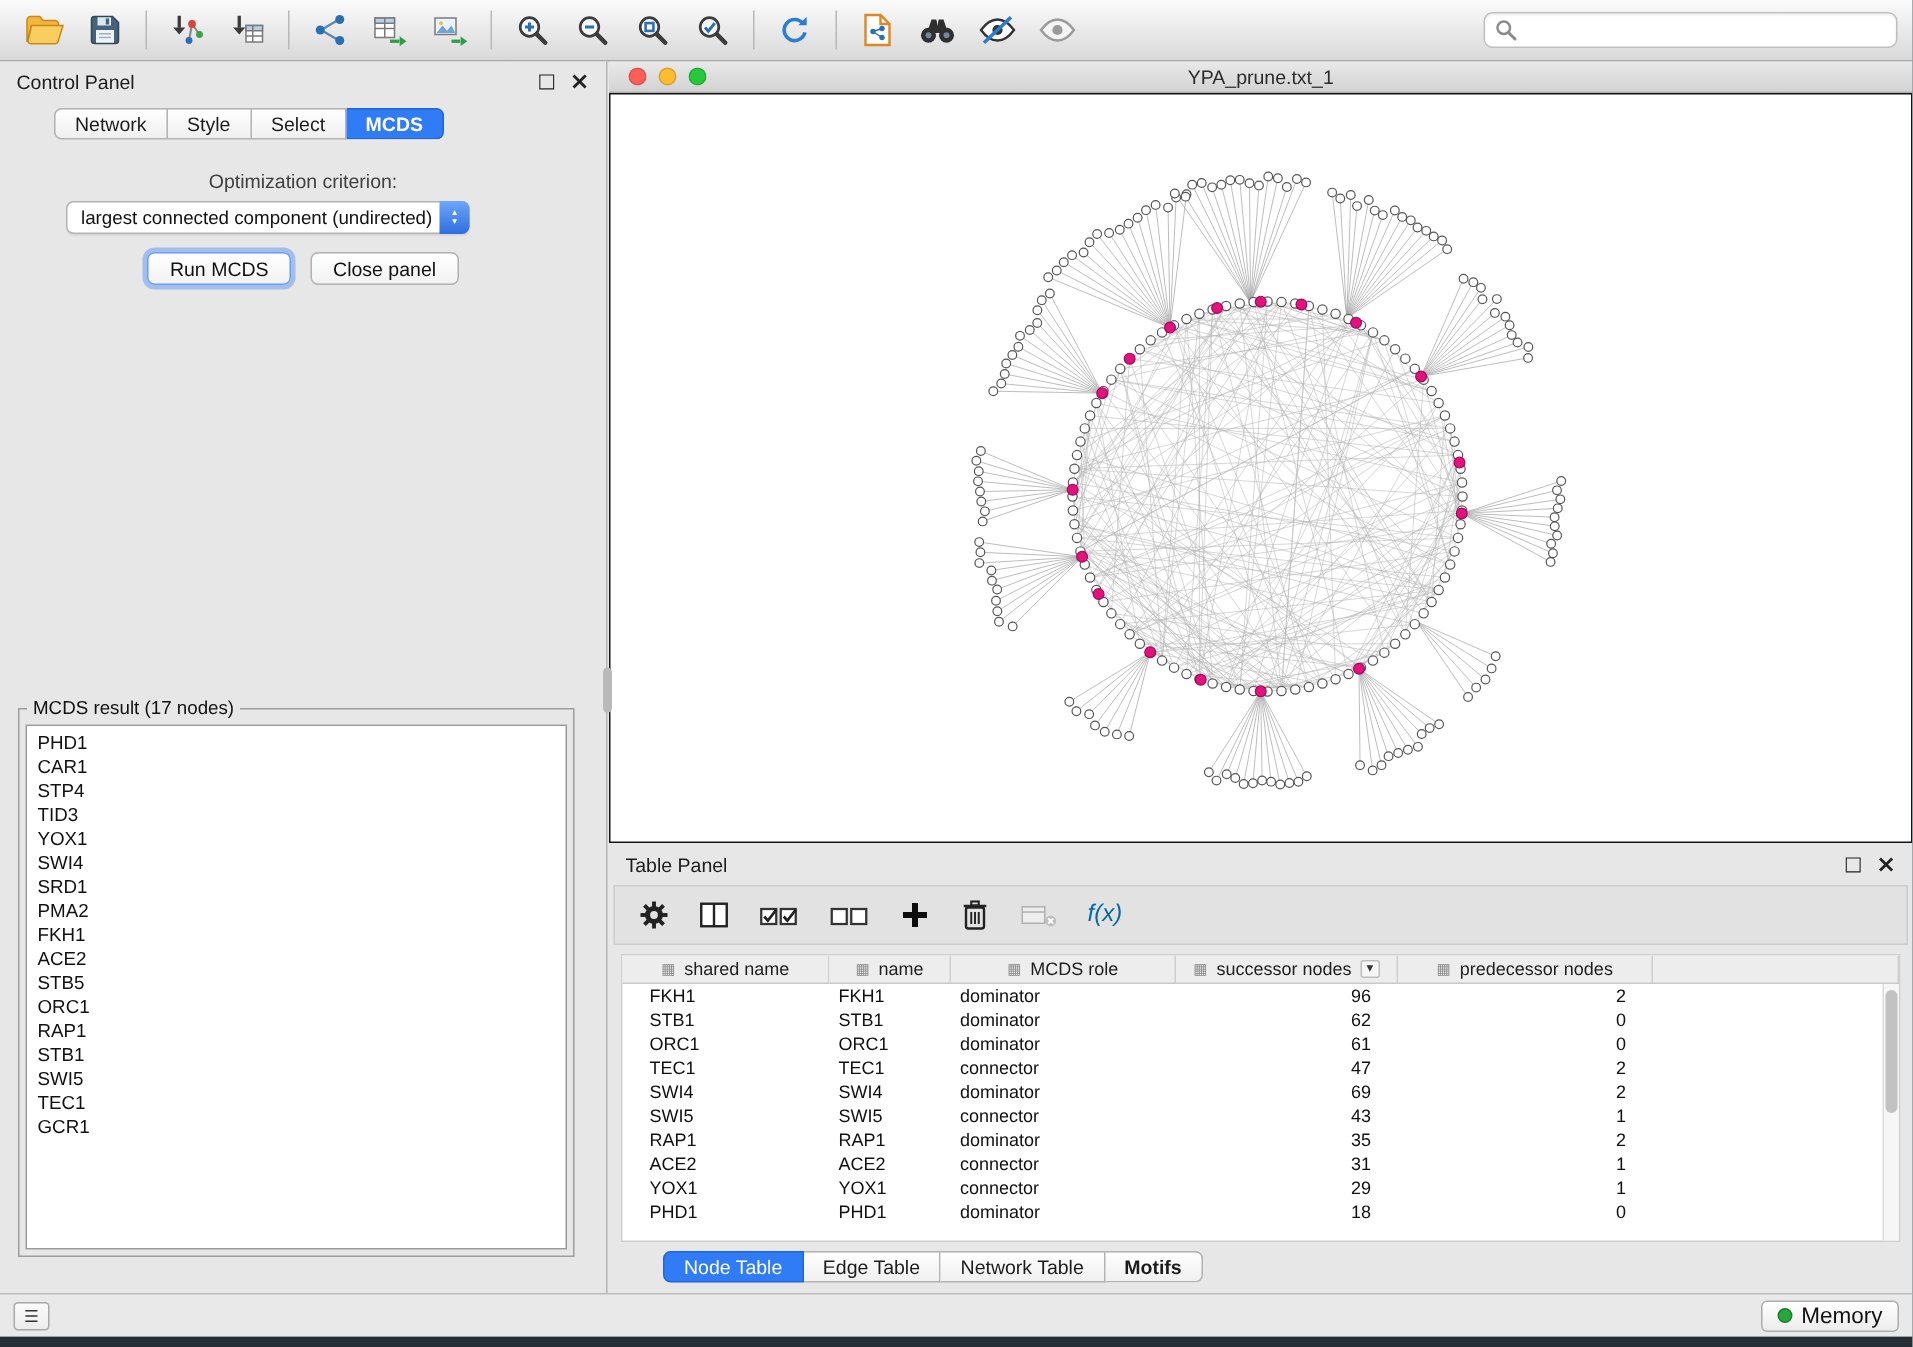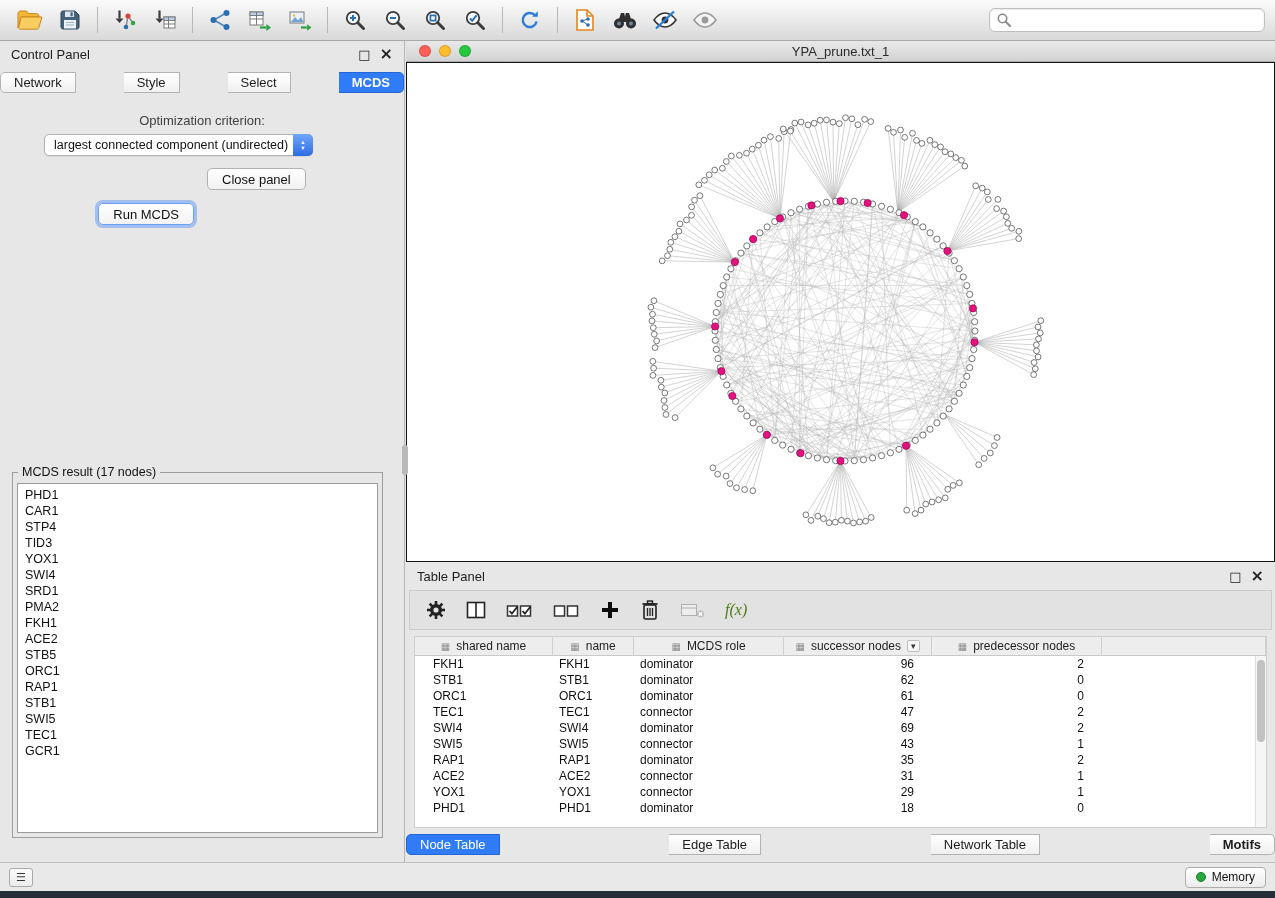--- a/index.html
+++ b/index.html
@@ -15,69 +15,69 @@
   #search-wrap{margin-left:auto;position:relative;width:276px;height:24px;}
   #search-input{width:100%;height:100%;border:1px solid #bfbfbf;border-radius:6px;background:#fff;padding:0 8px 0 26px;font-size:12.5px;font-family:"Liberation Sans",sans-serif;outline:none;box-shadow:inset 0 1px 2px rgba(0,0,0,.08);}
   #search-wrap .mag{position:absolute;left:7px;top:4px;}
 
   
   #control-panel{position:absolute;left:0;top:41px;width:405px;bottom:29px;background:#e7e7e7;border-right:1px solid #b5b5b5;}
   .panel-header{height:26px;display:flex;align-items:center;padding:0 11px;font-size:13px;color:#1c1c1c;}
   .panel-controls{margin-left:auto;display:flex;gap:9px;align-items:center;}
   .panel-glyph{font-size:13px;color:#222;background:none;border:none;line-height:1;cursor:default;font-family:"DejaVu Sans",sans-serif;}
   .panel-glyph.close{font-size:16px;font-weight:bold;}
-  .seg{display:flex;justify-content:space-between;}
+  .seg{display:flex;justify-content:flex-start;margin-left:36px;}
   #cp-tabs{position:absolute;left:0;right:0;top:31px;}
   .seg .tab{font-size:13px;height:21px;padding:0 13px;background:linear-gradient(#ffffff,#f0f0f0);border:1px solid #b3b3b3;border-left:none;color:#1c1c1c;cursor:default;font-family:"Liberation Sans",sans-serif;}
   .seg .tab:first-child{border-left:1px solid #b3b3b3;border-radius:5px 0 0 5px;}
   .seg .tab:last-child{border-radius:0 5px 5px 0;font-weight:bold;}
   .seg .tab.active{background:#2f7cf6;border-color:#2365d6;color:#fff;}
   #opt-label{position:absolute;left:0;right:0;top:72px;text-align:center;font-size:13px;color:#404040;}
   #opt-select{position:absolute;left:44px;top:93px;width:269px;height:22px;background:#fff;border:1px solid #b2b2b2;border-radius:5px;display:flex;align-items:center;font-size:12.5px;color:#111;padding-left:9px;box-shadow:0 1px 1px rgba(0,0,0,.07);cursor:default;}
   #opt-caps{position:absolute;right:-1px;top:-1px;bottom:-1px;width:20px;background:linear-gradient(#6fa6f9,#2e6de2);border-radius:0 5px 5px 0;display:flex;flex-direction:column;align-items:center;justify-content:center;color:#fff;}
   #opt-caps span{font-size:5.5px;line-height:6px;}
   #cp-buttons{position:absolute;left:0;right:0;top:127px;display:flex;justify-content:center;gap:13px;}
   .mac-btn{height:22px;padding:0 14px;font-size:13px;color:#111;background:linear-gradient(#ffffff,#f2f2f2);border:1px solid #b2b2b2;border-radius:5px;cursor:default;font-family:"Liberation Sans",sans-serif;}
-  .mac-btn.focused{border-color:#6ba0f2;box-shadow:0 0 0 3px rgba(77,139,247,.45);margin-top:35px;}
+  .mac-btn.focused{border-color:#6ba0f2;box-shadow:0 0 0 3px rgba(77,139,247,.45);}
   #mcds-fieldset{position:absolute;left:12px;right:21px;top:424px;bottom:24px;border:1px solid #9d9d9d;padding:0;}
   #mcds-fieldset legend{font-size:12.5px;color:#111;margin-left:5px;padding:0 4px;}
   #mcds-list{position:absolute;left:4px;right:4px;top:4px;bottom:4px;background:#fff;border:1px solid #9a9a9a;overflow:hidden;padding:3px 0;}
   .mcds-item{font-size:12.5px;line-height:16px;padding:0 7px;color:#111;}
 
   
   #network-window{position:absolute;left:406px;top:41px;right:0;height:521px;}
   #network-titlebar{position:relative;height:21px;background:linear-gradient(#e9e9e9,#d3d3d3);border-bottom:1px solid #adadad;display:flex;align-items:center;}
   .traffic{display:flex;gap:8px;margin-left:13px;z-index:2;}
   .light{width:12px;height:12px;border-radius:50%;border:1px solid rgba(0,0,0,.15);cursor:default;}
   #network-title{position:absolute;left:0;right:0;text-align:center;font-size:13px;color:#2b2b2b;}
   #network-canvas{position:absolute;left:0;top:21px;right:0;bottom:0;background:#fff;border:1px solid #141414;}
   #net{position:absolute;left:0;top:0;}
   #splitter-handle{position:absolute;left:-4px;top:404px;width:6px;height:30px;background:#b9b9b9;border-radius:3px;}
 
   
   #table-panel{position:absolute;left:406px;top:563px;right:0;bottom:29px;background:#e7e7e7;}
   #tp-toolbar{position:absolute;left:3px;right:3px;top:27px;height:40px;background:#e2e2e2;border:1px solid #cdcdcd;display:flex;align-items:center;gap:20px;padding:0 16px;}
   .tp-ic{background:none;border:none;display:flex;align-items:center;cursor:default;}
-  #fx-label{font-family:Liberation Serif, serif;font-style:italic;font-size:16px;color:#4d7c0f;}
+  #fx-label{font-family:Liberation Sans, sans-serif;font-style:italic;font-size:16px;color:#0369a1;}
   #nt-region{position:absolute;left:8px;right:8px;top:73px;bottom:34px;background:#fff;border:1px solid #cfcfcf;overflow:hidden;}
   .nt-grid{display:grid;grid-template-columns:138px 81px 150px 148px 170px 1fr;}
   .nt-th{height:19px;background:#ededed;border-right:1px solid #cfcfcf;border-bottom:1px solid #c9c9c9;display:flex;align-items:center;justify-content:center;gap:6px;font-size:12px;color:#1e1e1e;cursor:default;overflow:hidden;white-space:nowrap;}
   .nt-th .grid-ic{color:#8b8b8b;font-size:10px;font-family:"DejaVu Sans",sans-serif;}
   .nt-th .sort{font-size:9px;color:#333;border:1px solid #bdbdbd;background:#f6f6f6;border-radius:2px;padding:0 3px;line-height:10px;font-family:"DejaVu Sans",sans-serif;}
   .nt-td{height:16px;display:flex;align-items:center;font-size:12px;color:#101010;padding:0 6px;white-space:nowrap;overflow:hidden;cursor:default;}
   .nt-td.first{padding-left:18px;}
   .nt-td.num{justify-content:flex-end;padding-right:18px;}
   #nt-scrollbar{position:absolute;right:0;top:19px;bottom:0;width:11px;background:#f6f6f6;border-left:1px solid #ddd;}
   #nt-thumb{position:absolute;left:1px;right:1px;top:4px;height:82px;background:#c2c2c2;border-radius:5px;}
   #table-tabs{position:absolute;left:0;right:0;bottom:7px;}
 
   
   #status-bar{position:absolute;left:0;bottom:0;right:0;height:29px;background:#e9e9e9;border-top:1px solid #bdbdbd;display:flex;align-items:center;padding:0 9px;}
   #menu-btn{width:24px;height:19px;border:1px solid #a9a9a9;border-radius:3px;background:linear-gradient(#fbfbfb,#ececec);font-size:11px;color:#333;display:flex;align-items:center;justify-content:center;cursor:default;font-family:"DejaVu Sans",sans-serif;}
-  #memory-btn{margin-left:auto;height:21px;border:1px solid #adadad;border-radius:4px;background:linear-gradient(#ffffff,#ececec);display:flex;align-items:center;gap:6px;padding:0 10px;font-size:12px;color:#111;cursor:default;font-family:"Liberation Sans",sans-serif;}
+  #memory-btn{margin-left:auto;height:21px;border:1px solid #adadad;border-radius:4px;background:linear-gradient(#ffffff,#ececec);display:flex;align-items:center;gap:6px;padding:0 10px;font-size:15px;color:#111;cursor:default;font-family:"Liberation Sans",sans-serif;}
   #memory-btn .dot{width:10px;height:10px;border-radius:50%;background:#27a83c;border:1px solid #1b7d2b;}
 </style>
 </head>
 <body>
 
 <div id="app">
 
   <div id="toolbar">
     <button class="tb">
       <svg width="26" height="22" viewBox="0 0 26 22">

